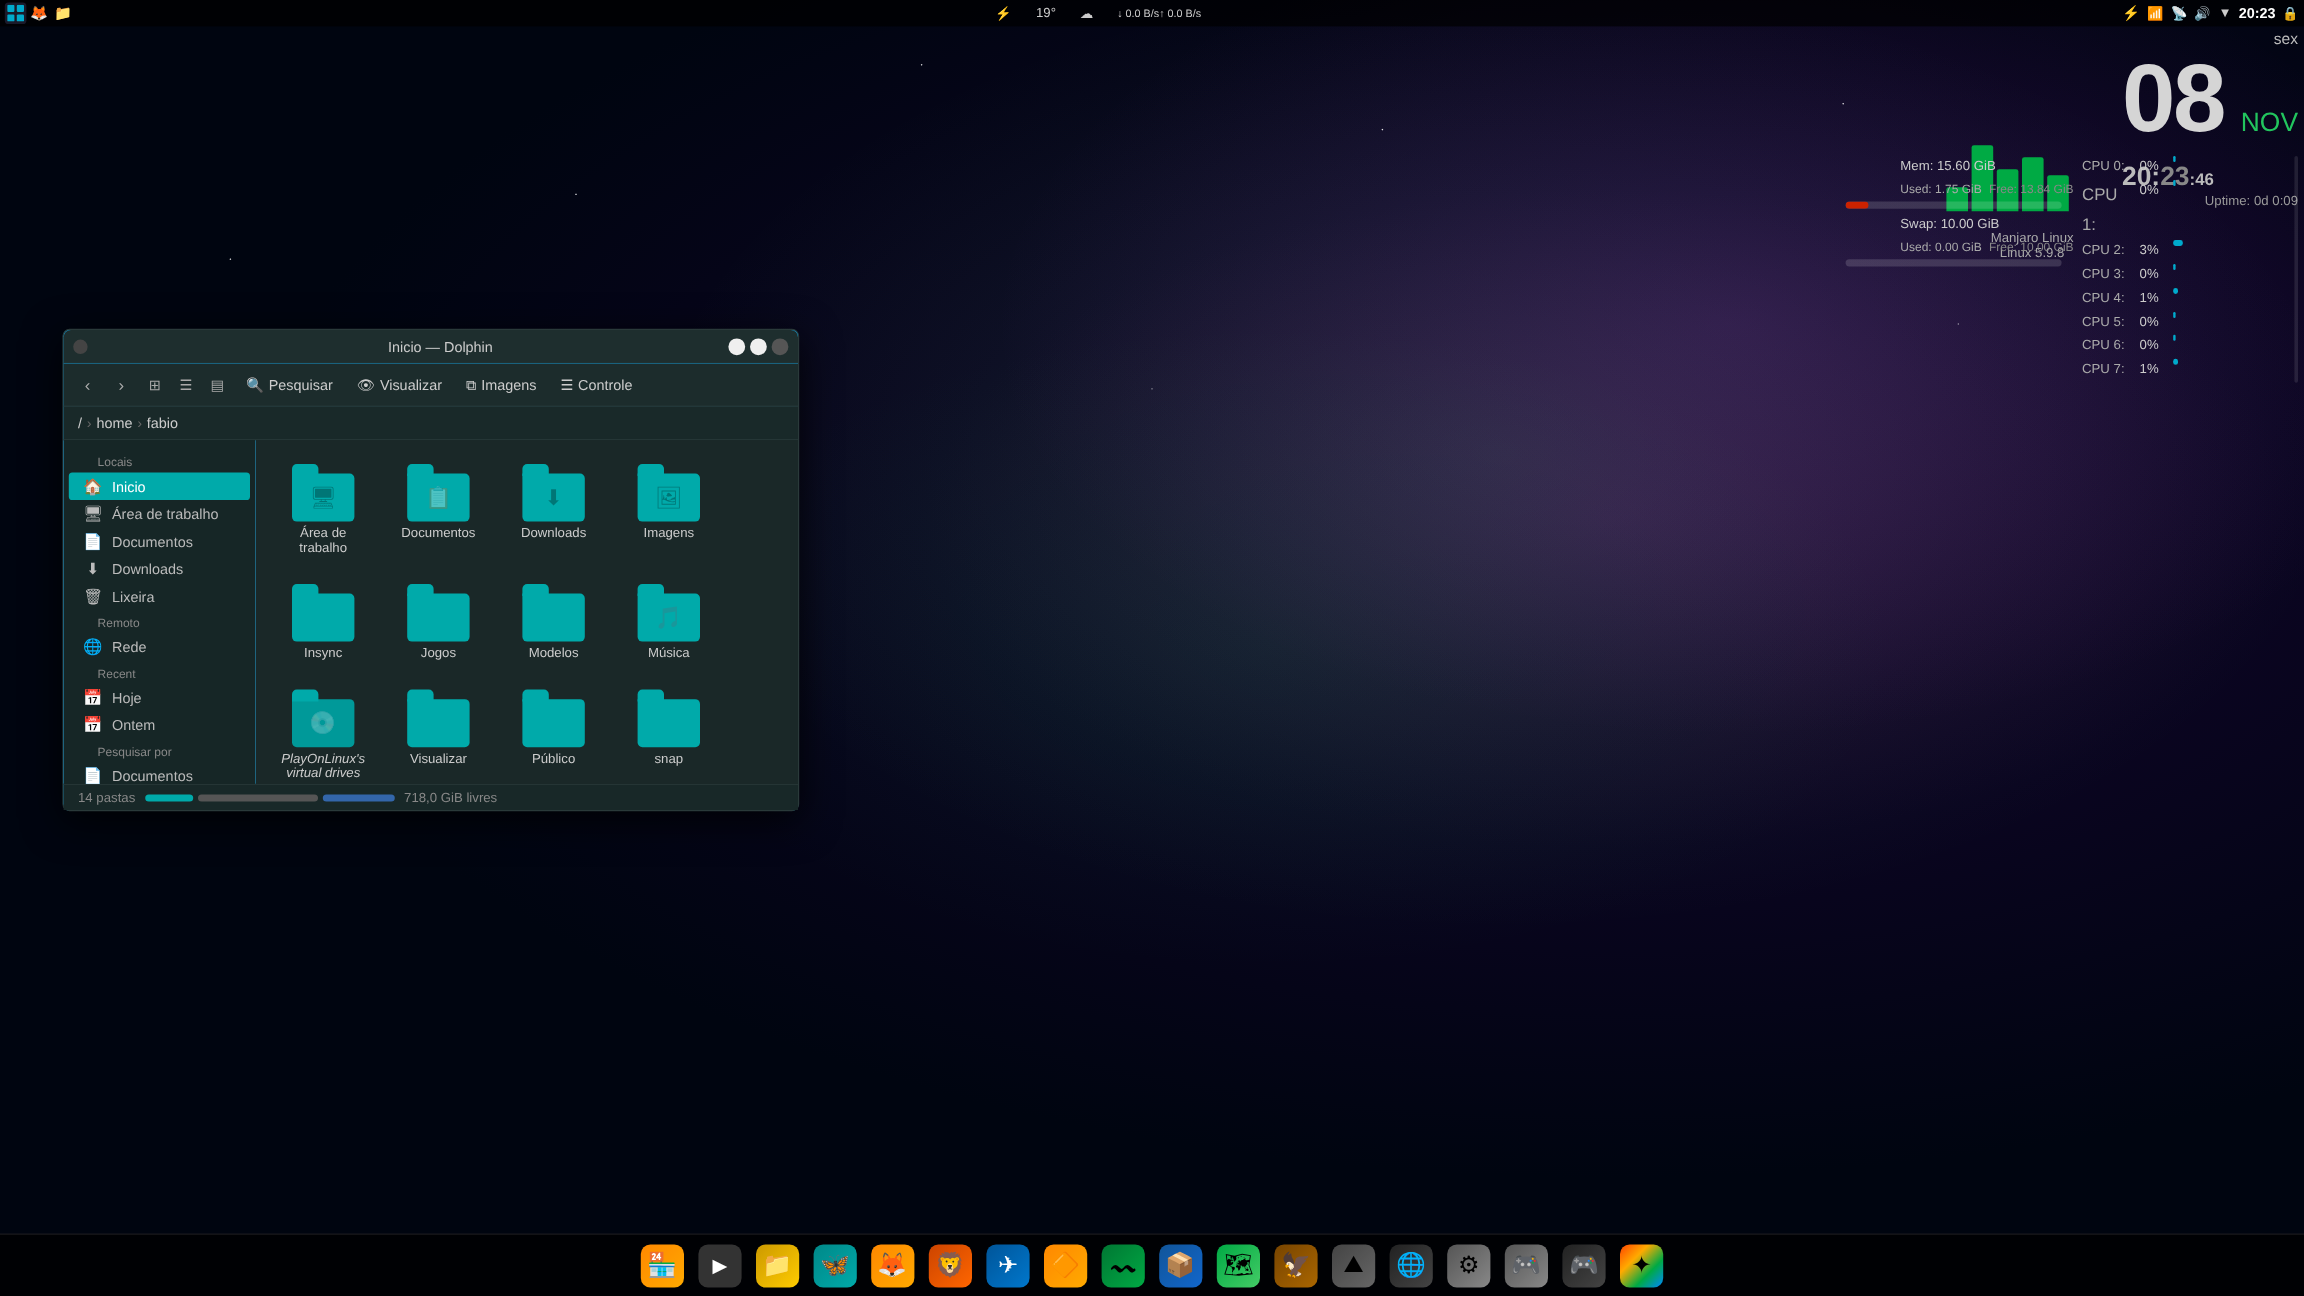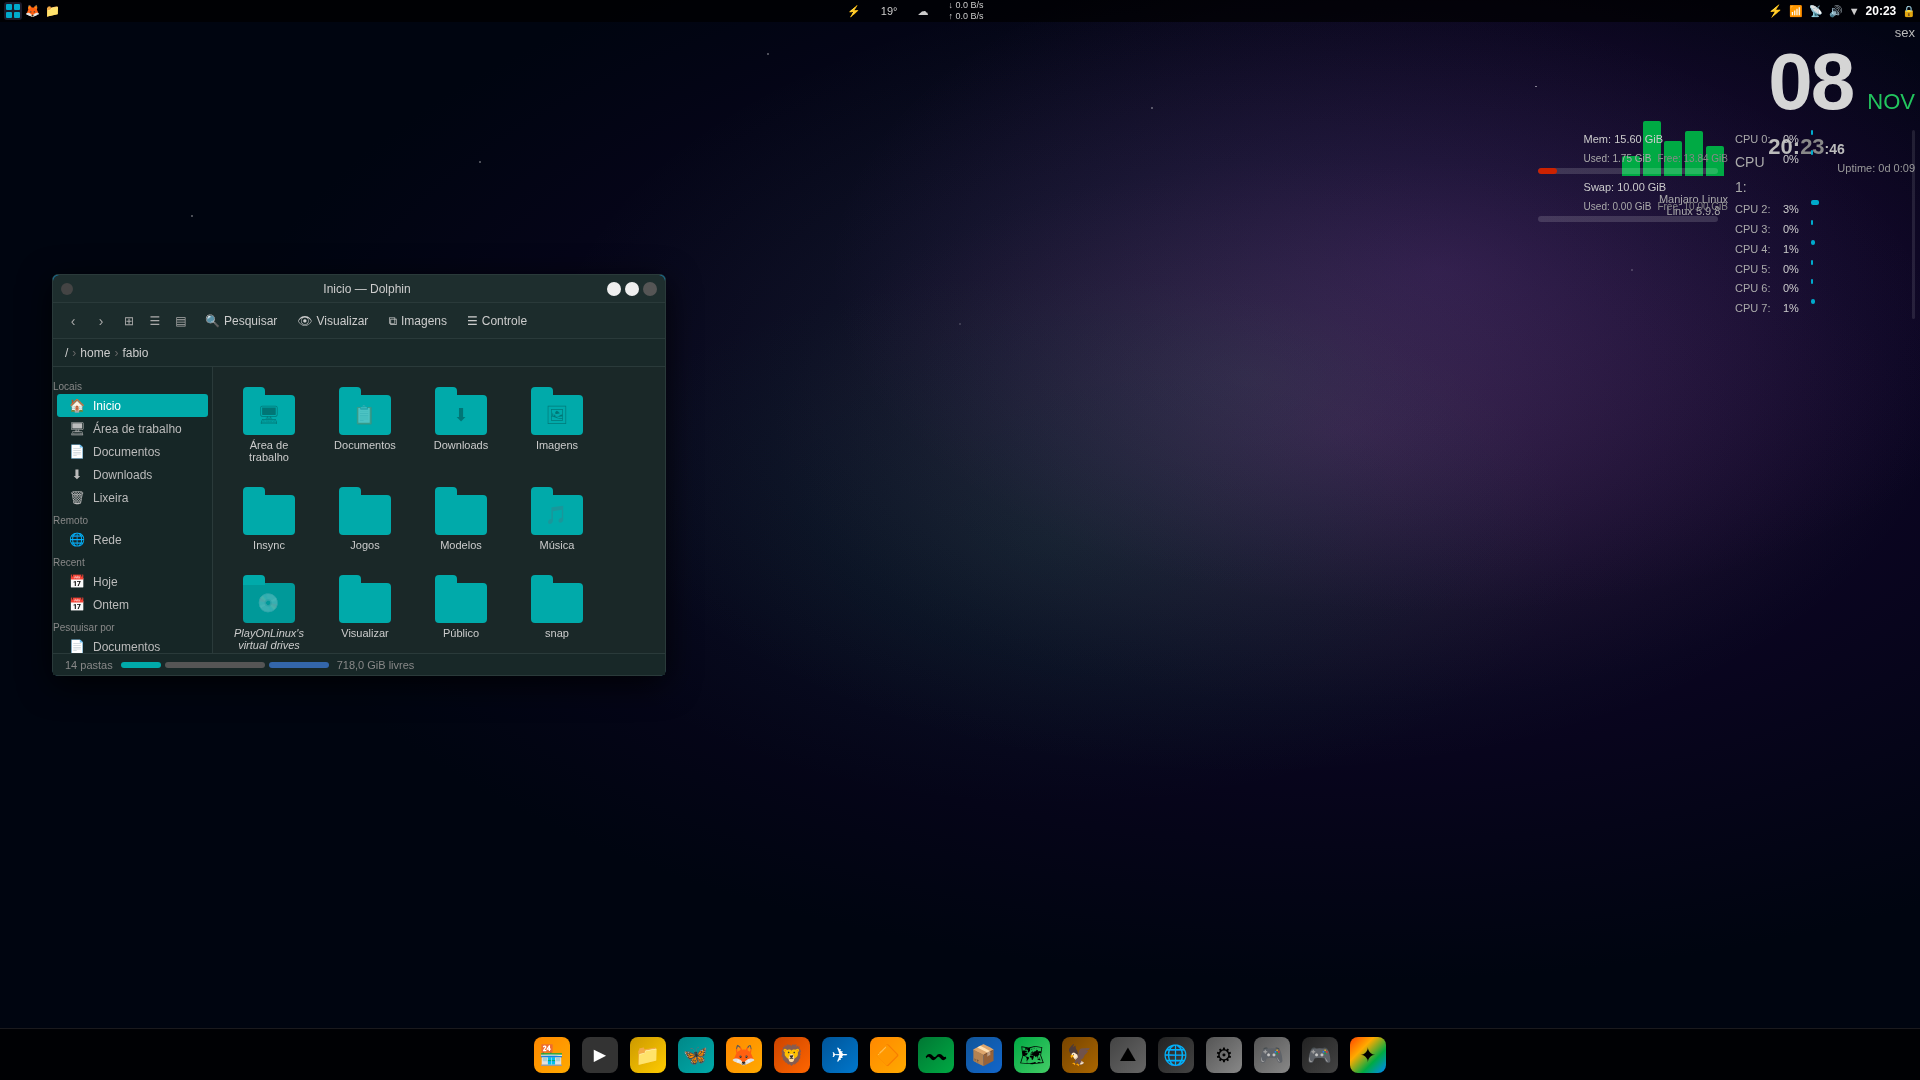--- a/index.html
+++ b/index.html
@@ -84,21 +84,21 @@
     }
     .taskbar-top-right {
       display: flex;
       align-items: center;
       gap: 6px;
       font-size: 11px;
       color: #ccc;
     }
     .network-info {
       display: flex;
-      flex-direction: column;
+      flex-direction: row;
       align-items: center;
       font-size: 9px;
       line-height: 1.2;
     }
     .clock {
       font-size: 12px;
       color: #fff;
       font-weight: bold;
     }
 
@@ -381,21 +381,21 @@
     .fm-sidebar {
       width: 160px;
       background: #162626;
       border-right: 1px solid #2a3a3a;
       overflow-y: auto;
       padding: 8px 0;
     }
     .sidebar-section-label {
       font-size: 10px;
       color: #888;
-      padding: 6px 0 2px;
+      padding: 6px 28px 2px;
       text-transform: none;
     }
     .sidebar-item {
       display: flex;
       align-items: center;
       gap: 8px;
       padding: 4px 12px;
       font-size: 12px;
       color: #bbb;
       cursor: pointer;

